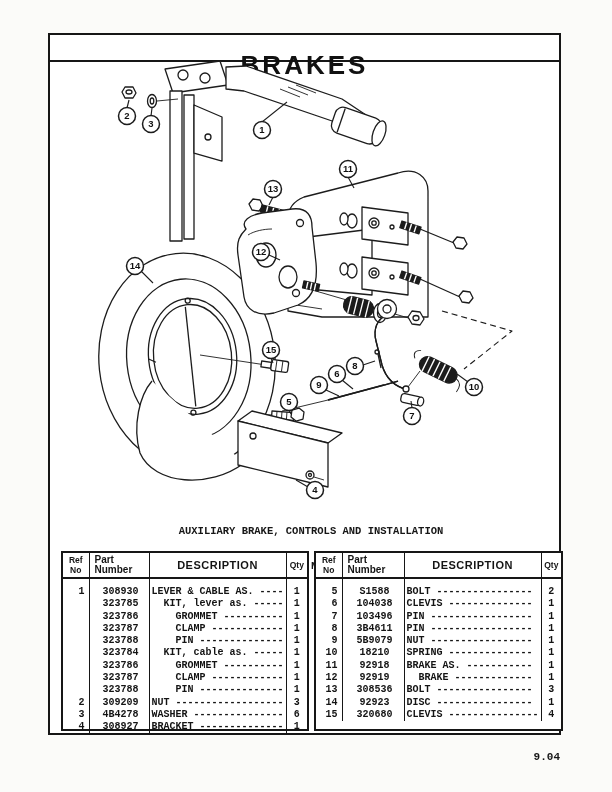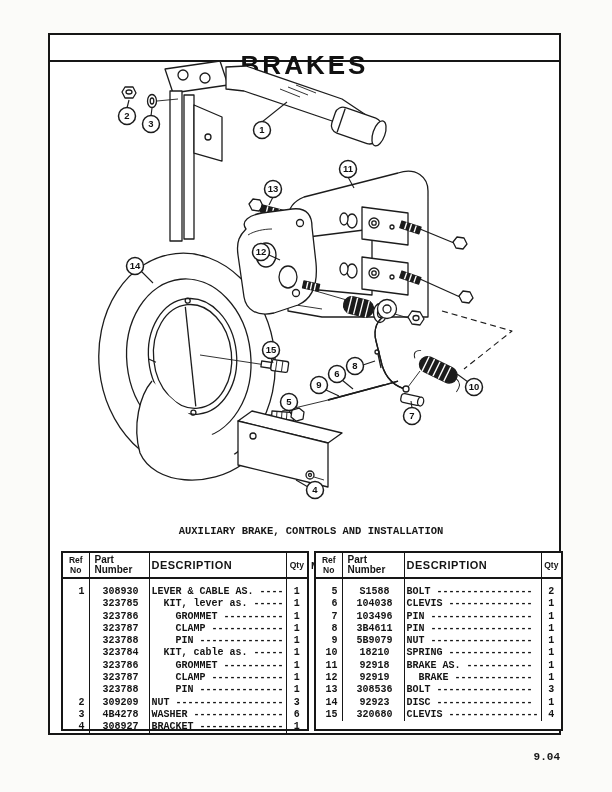--- a/index.html
+++ b/index.html
@@ -22,21 +22,21 @@
   .caption{position:absolute;left:146px;top:502px;width:330px;text-align:center;font:bold 10.5px/11.8px "Liberation Mono",monospace;color:#161616;white-space:pre;}
   .figno{position:absolute;left:440px;top:537px;width:105px;text-align:right;font:bold 11px "Liberation Mono",monospace;color:#161616;margin-top:24px;}
   .tables{position:absolute;left:61px;top:551px;display:flex;gap:5px;border-radius:20px;}
   .tbox{border:2px solid #161616;height:180px;background:#fff;box-sizing:border-box;}
   .tbox table{border-collapse:collapse;table-layout:fixed;}
   .tbox th{border-bottom:2px solid #161616;font-family:"Liberation Sans",sans-serif;font-weight:bold;color:#141414;white-space:pre-line;vertical-align:middle;padding:2px 2px;line-height:10px;}
   .tbox th,.tbox td{border-left:1px solid #161616;}
   .tbox th:first-child,.tbox td:first-child{border-left:none;}
   .tbox th.ref,.tbox th.qty{font-size:8.5px;text-align:center;}
   .tbox th.part{font-size:10px;text-align:left;padding-left:5px;}
-  .tbox th.desc{font-size:11px;text-align:left;letter-spacing:0.5px;}
+  .tbox th.desc{font-size:11px;text-align:center;letter-spacing:0.5px;}
   .tbox td{font:bold 10px/12.3px "Liberation Mono",monospace;color:#141414;white-space:pre;padding:0 2px;}
   .tbox tbody tr:first-child td{padding-top:7px;}
   td.ref{text-align:right;padding-right:4px;}
   td.part{padding-left:5px;text-align:center;}
   td.qty{text-align:center;}
   .pageno{position:absolute;left:480px;top:751px;width:80px;text-align:right;font:bold 11px "Liberation Mono",monospace;color:#161616;}
   col.c-ref{width:26px;}col.c-part{width:60px;}col.c-desc{width:135px;}col.c-qty{width:21px;}
   col.r-ref{width:26px;}col.r-part{width:62px;}col.r-desc{width:127px;}col.r-qty{width:20px;}
 </style>
 </head>

